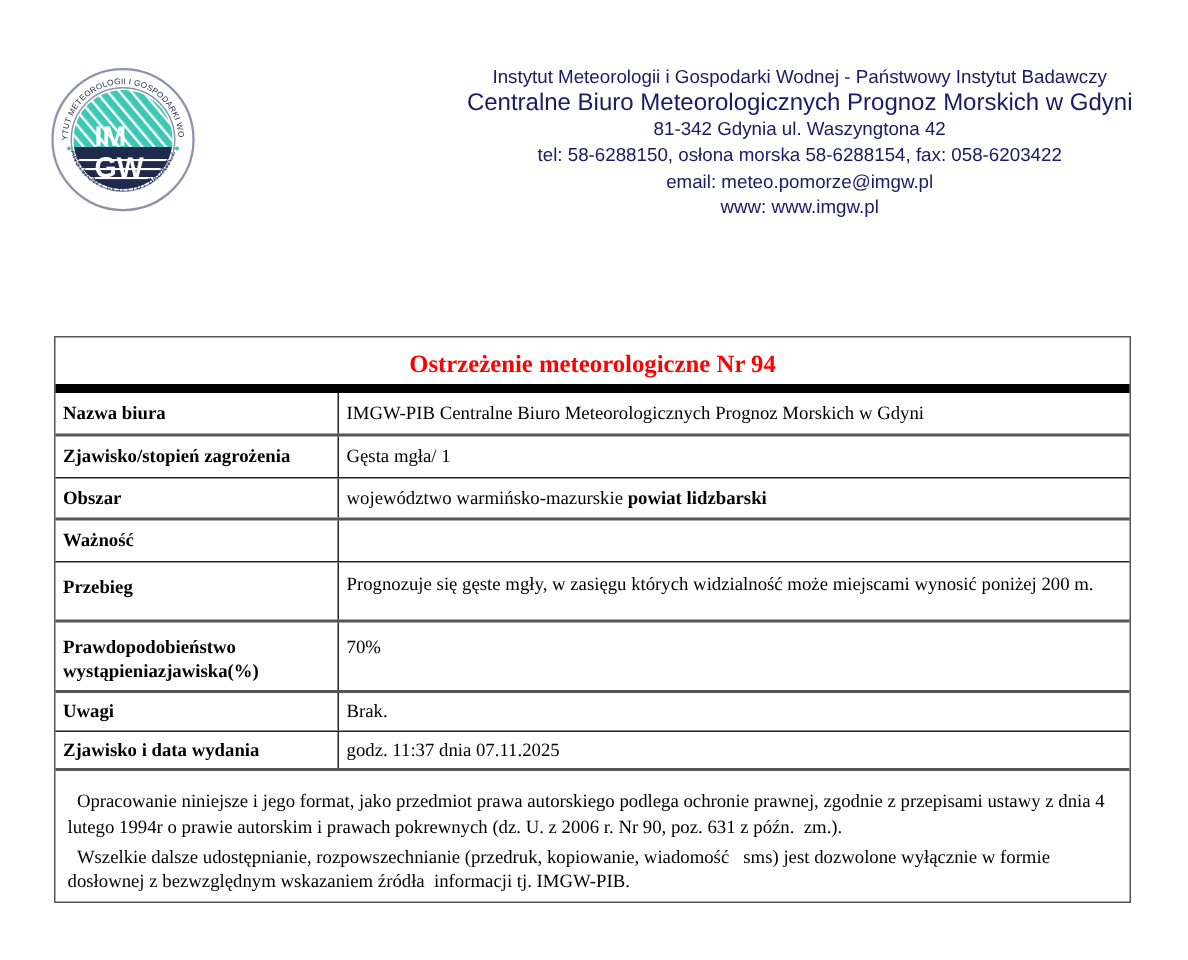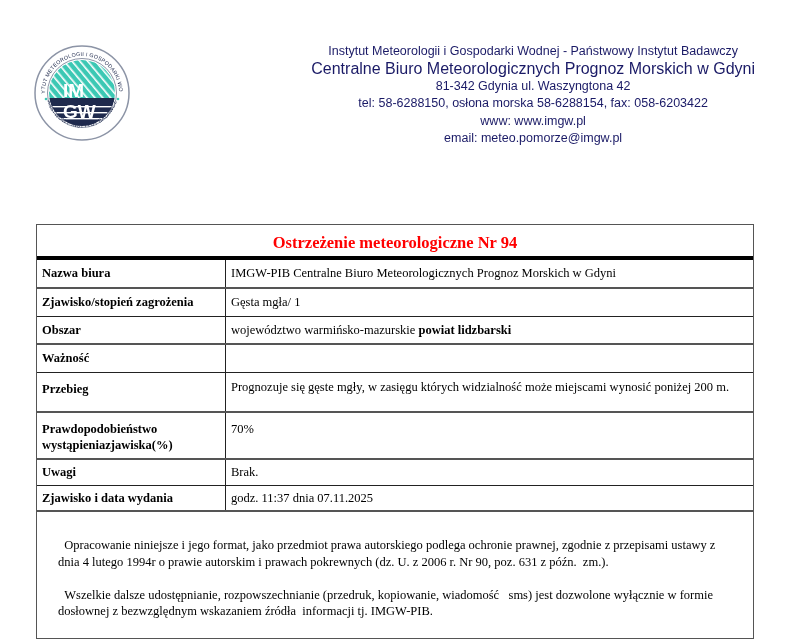--- a/index.html
+++ b/index.html
@@ -1,30 +1,30 @@
 <!DOCTYPE html>
 <html><head>
 <meta charset="utf-8">
 <style>
   html, body { margin: 0; padding: 0; background: #ffffff; }
   body { width: 792px; height: 640px; position: relative; overflow: hidden; font-family: "Liberation Serif", serif; color: #000; }
   .logo { position: absolute; left: 33px; top: 44px; width: 98px; height: 98px; }
   .header { position: absolute; right: 37px; top: 43px; text-align: center; font-family: "Liberation Sans", sans-serif; font-size: 12.5px; line-height: 17.4px; color: #1a1a66; }
   .header .bold { font-weight: normal; font-size: 16px; }
   .doc { position: absolute; left: 36px; top: 224px; width: 718px; border-left: 1.5px solid #555; border-right: 1.5px solid #555; border-top: 1.5px solid #555; border-bottom: 1.5px solid #555; box-sizing: border-box; }
-  .title-row { height: 31px; border-bottom: 4px solid #000000; display: flex; align-items: flex-end; justify-content: center; }
+  .title-row { height: 31px; border-bottom: 6px solid #000000; display: flex; align-items: flex-end; justify-content: center; }
   .title { color: #ff0000; font-weight: bold; font-size: 16.5px; padding-bottom: 3px; }
   .row { display: flex; border-bottom: 1.5px solid #222; box-sizing: border-box; }
   .row.thick { border-bottom: 2px solid #555; }
   .label { width: 189px; border-right: 1.5px solid #222; font-weight: bold; font-size: 12.5px; padding: 0 0 0 5px; box-sizing: border-box; }
   .value { flex: 1; font-size: 12.5px; padding: 0 10px 0 5px; box-sizing: border-box; }
   .cell-center { display: flex; align-items: center; }
   .cell-top { padding-top: 8px; line-height: 16px; }
   .footer { font-size: 12.5px; line-height: 16.8px; padding: 9px 6px 2px 5px; }
-  .footer p { margin: 16px; }
+  .footer p { margin: 3px; }
 </style>
 </head>
 <body>
 
 <div class="logo">
   <svg width="98" height="98" viewBox="0 0 98 98">
     <defs>
       <clipPath id="inner">
           <circle cx="49" cy="49" r="33"></circle>
         </clipPath>
@@ -55,22 +55,22 @@
     <circle cx="13" cy="55" r="1.3" fill="#3cc8b4"></circle>
     <circle cx="85" cy="55" r="1.3" fill="#3cc8b4"></circle>
   </svg>
 </div>
 
 <div class="header">
   <div>Instytut Meteorologii i Gospodarki Wodnej - Państwowy Instytut Badawczy</div>
   <div class="bold">Centralne Biuro Meteorologicznych Prognoz Morskich w Gdyni</div>
   <div>81-342 Gdynia ul. Waszyngtona 42</div>
   <div>tel: 58-6288150, osłona  morska 58-6288154, fax: 058-6203422</div>
+  <div>email: meteo.pomorze@imgw.pl</div>
   <div>www: www.imgw.pl</div>
-  <div>email: meteo.pomorze@imgw.pl</div>
 </div>
 
 <div class="doc">
   <div class="title-row">
     <div class="title">Ostrzeżenie meteorologiczne Nr 94</div>
   </div>
 
   <div class="row thick" style="height:29px">
     <div class="label cell-center">Nazwa biura</div>
     <div class="value cell-center">IMGW-PIB Centralne Biuro Meteorologicznych Prognoz Morskich w Gdyni</div>

